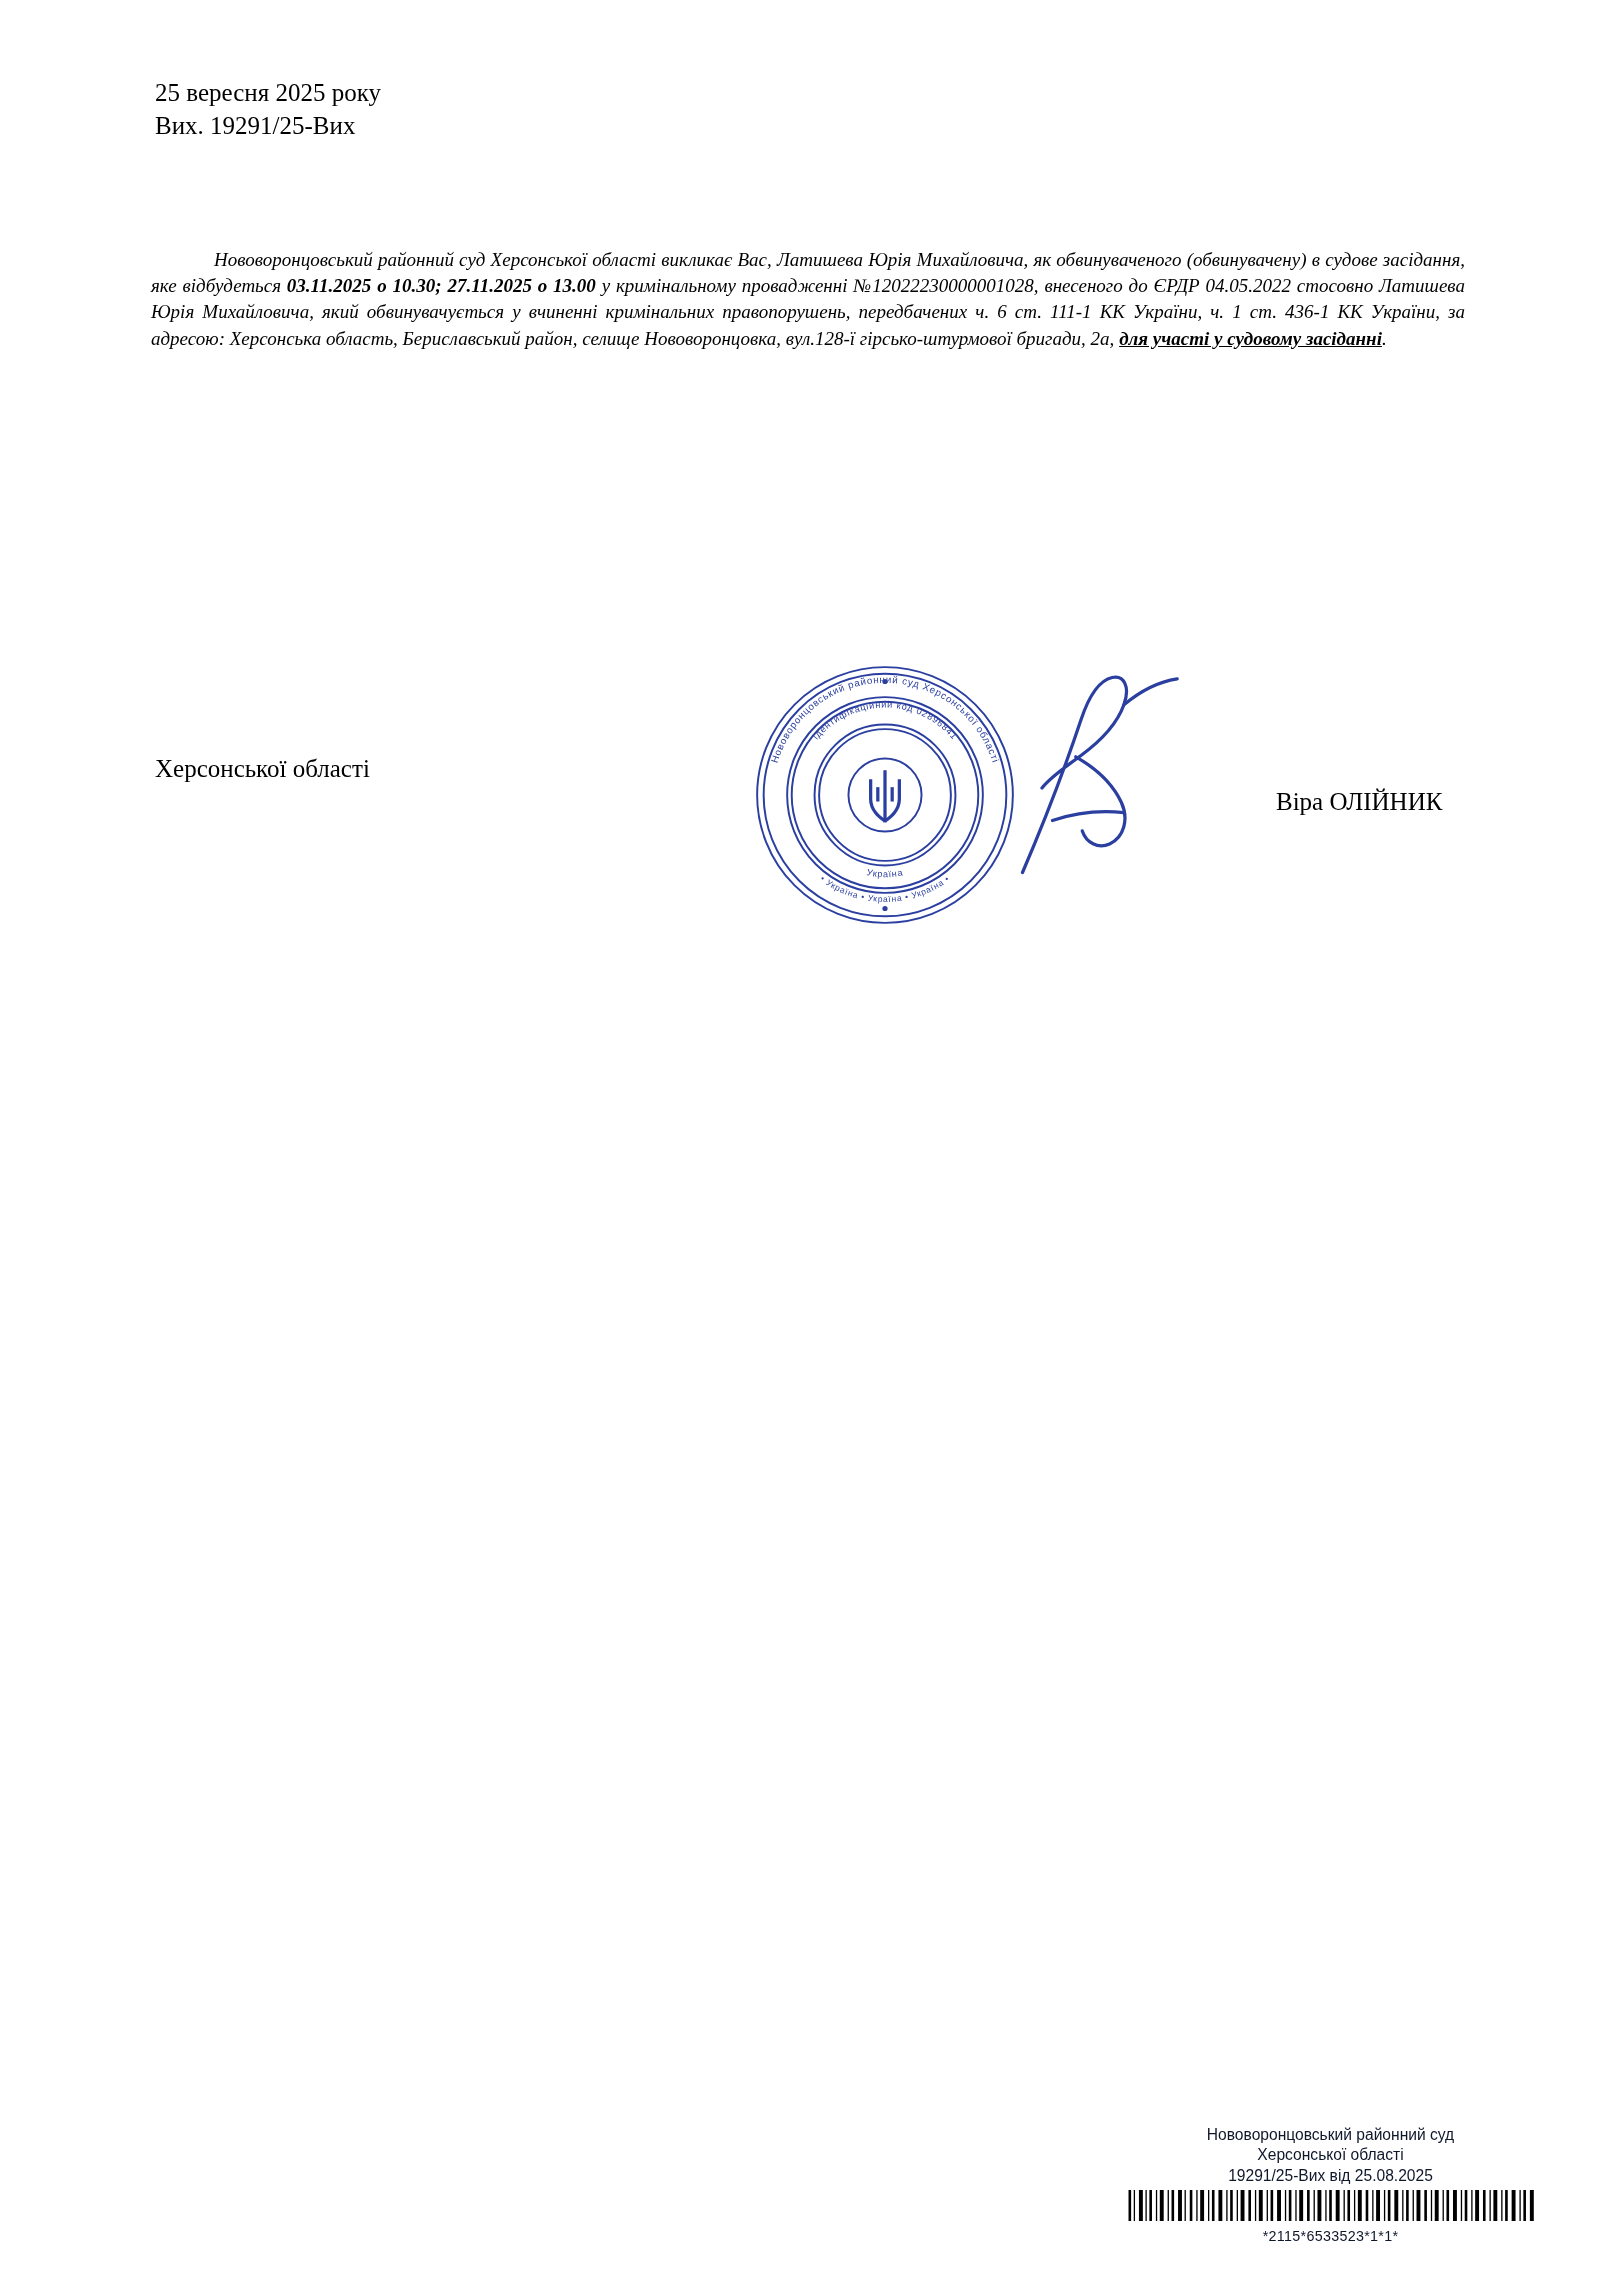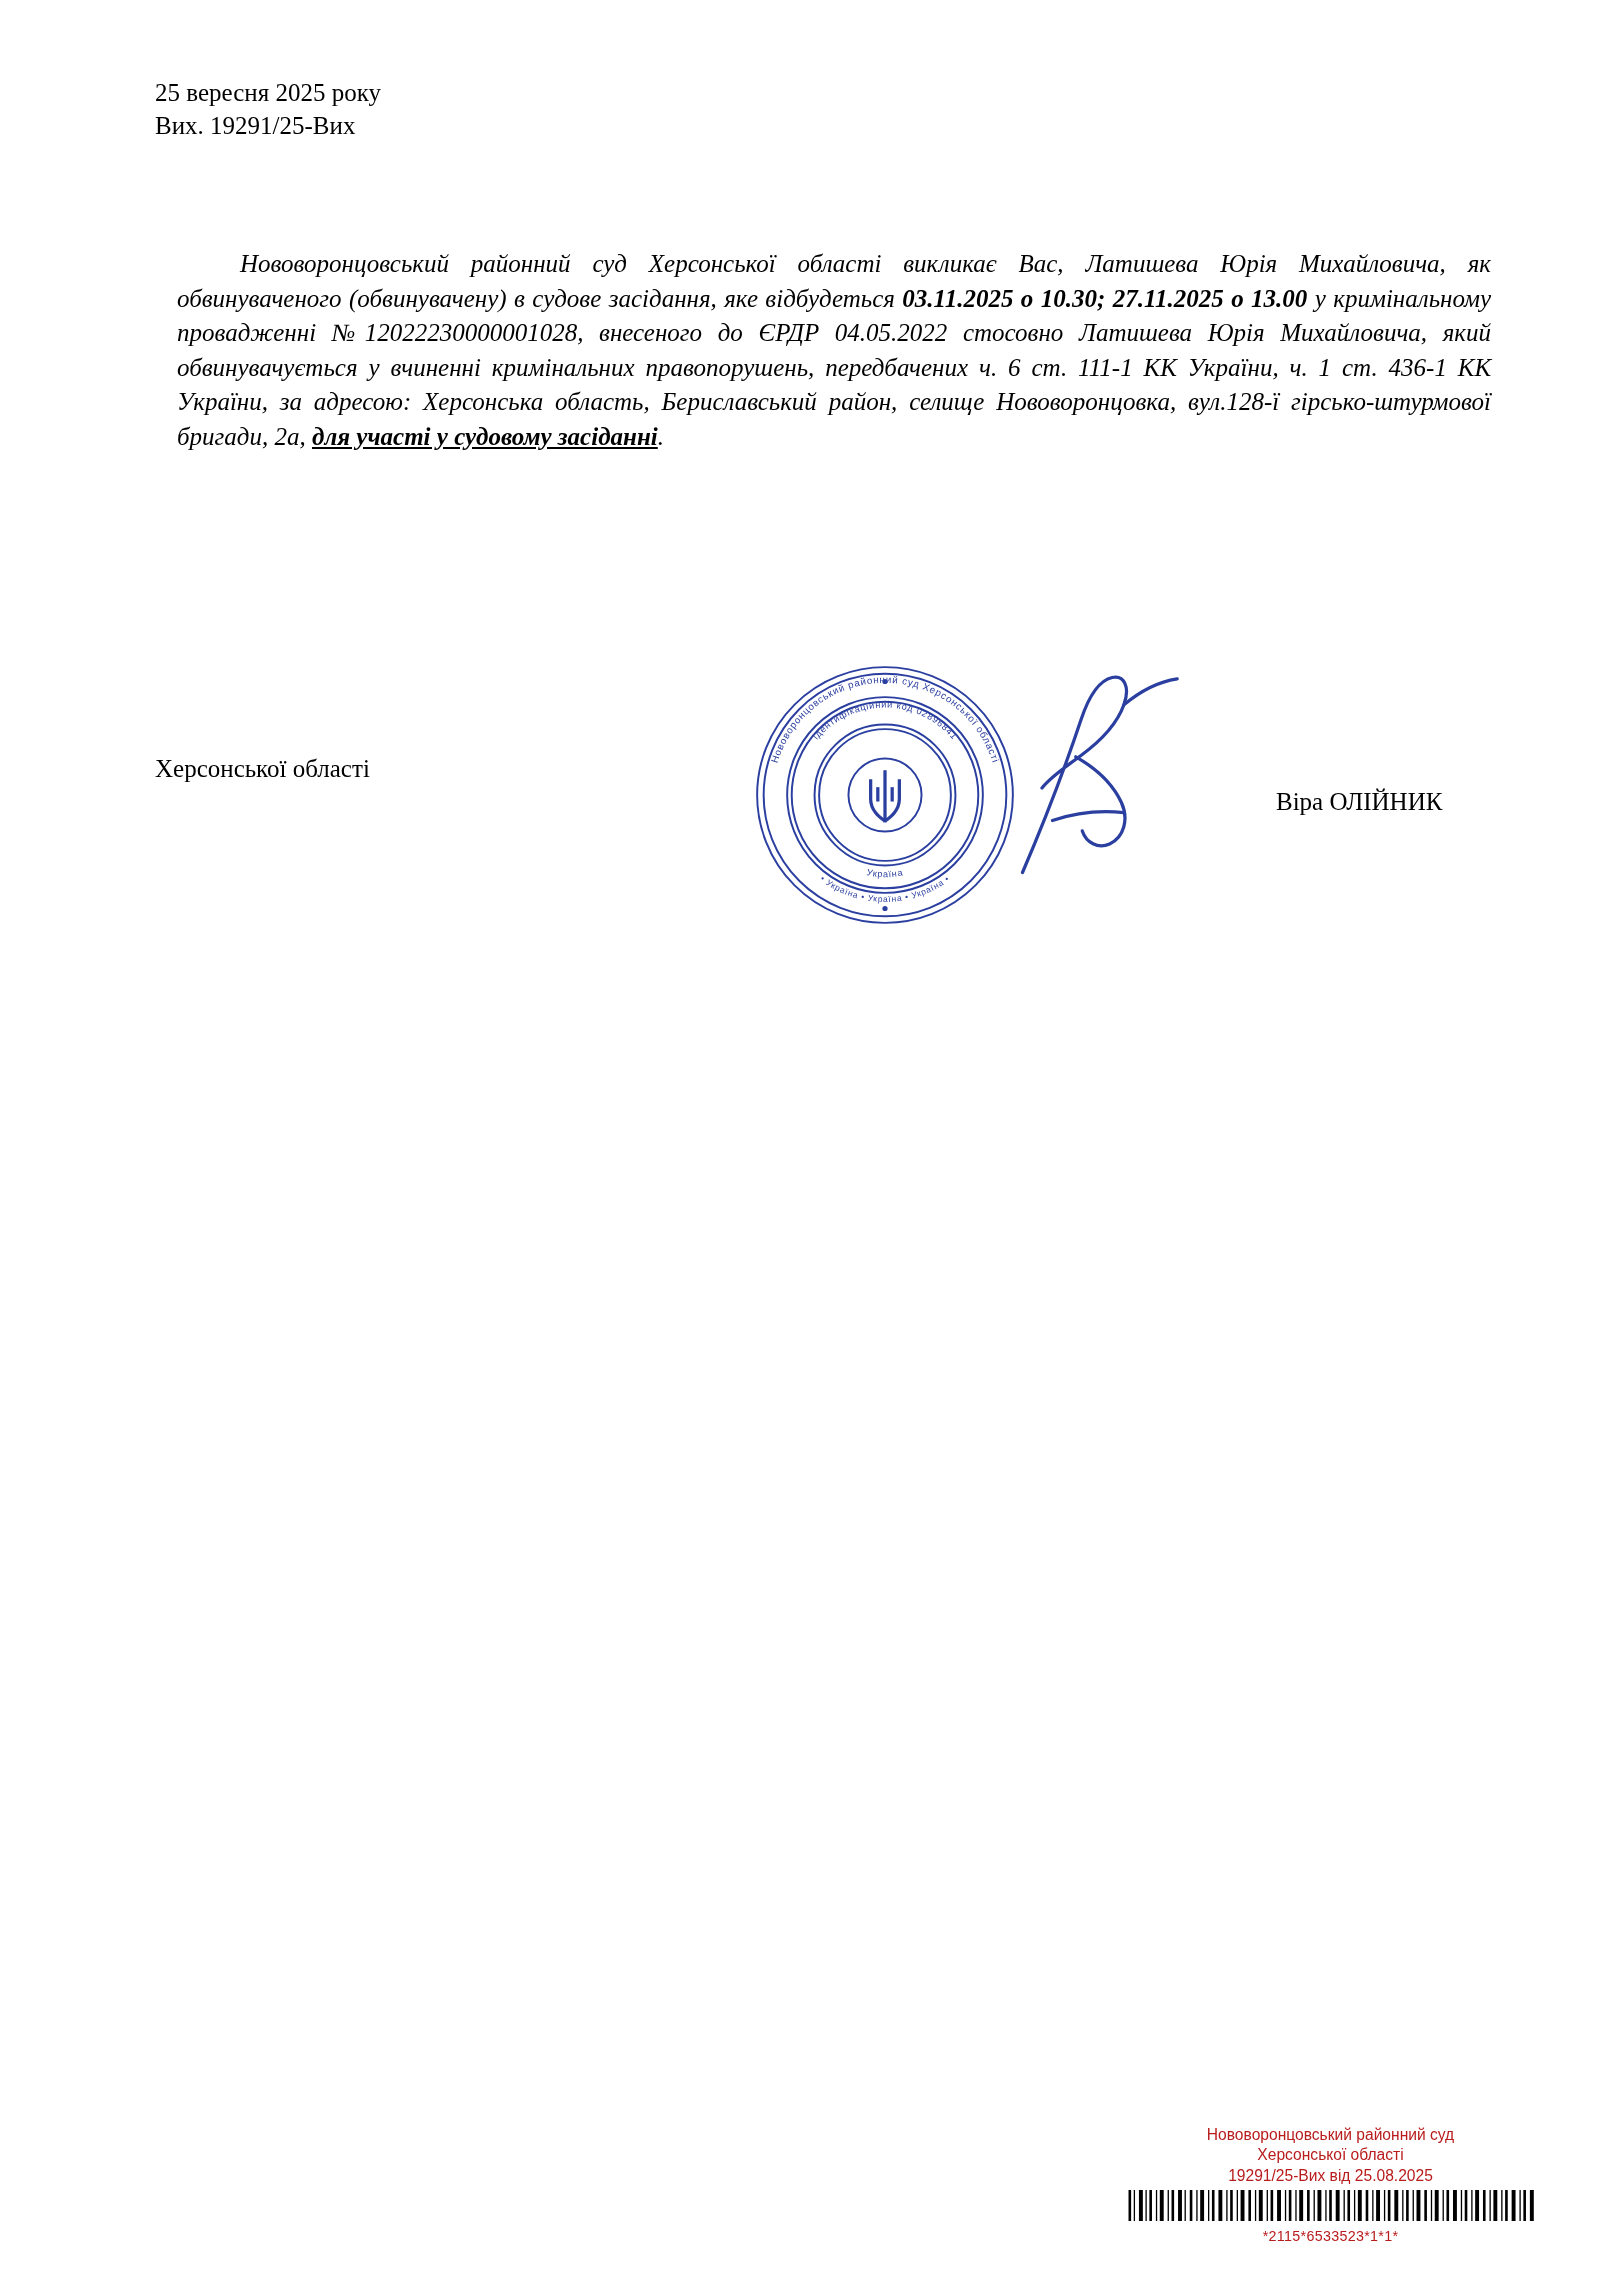--- a/index.html
+++ b/index.html
@@ -46,26 +46,25 @@
   }
   
   .doc-title span { position: relative; left: -33px; }
 
   
   .body-text {
     position: absolute;
     left: 151px;
     top: 247px;
     width: 1314px;
-    font-size: 25px;
+    font-size: 19px;
     line-height: 1.38;
     font-style: italic;
     text-align: justify;
     text-justify: inter-word;
-    margin-left: 26px;
   }
   .body-text p {
     margin: 0 0 0 0;
     text-indent: 63px;
   }
   .body-text p + p { margin-top: 2.6px; }
   .b { font-weight: bold; }
   .bu { font-weight: bold; text-decoration: underline; }
 
   
@@ -110,21 +109,21 @@
 
   
   .footer {
     position: absolute;
     right: 72px;
     bottom: 49px;
     text-align: center;
     font-family: "Liberation Sans", sans-serif;
     font-size: 15.6px;
     line-height: 1.32;
-    color: #b91c1c;
+    color: #0f172a;
     width: 417px;
   }
   .footer div { white-space: nowrap; }
   .barcode {
     margin-top: 3.9px;
     height: 31px;
     width: 417px;
     display: block;
   }
   .barcode-text {

